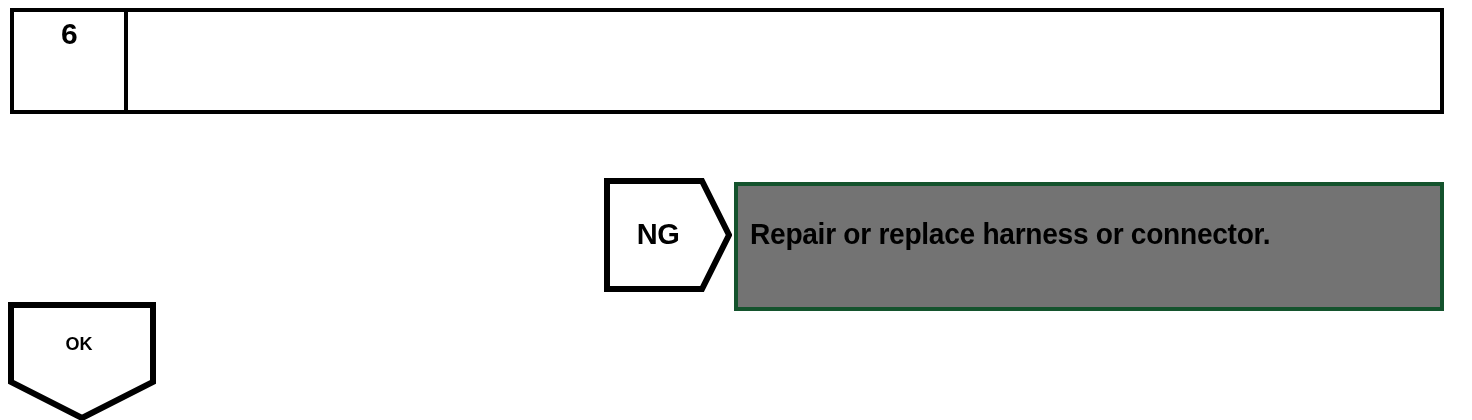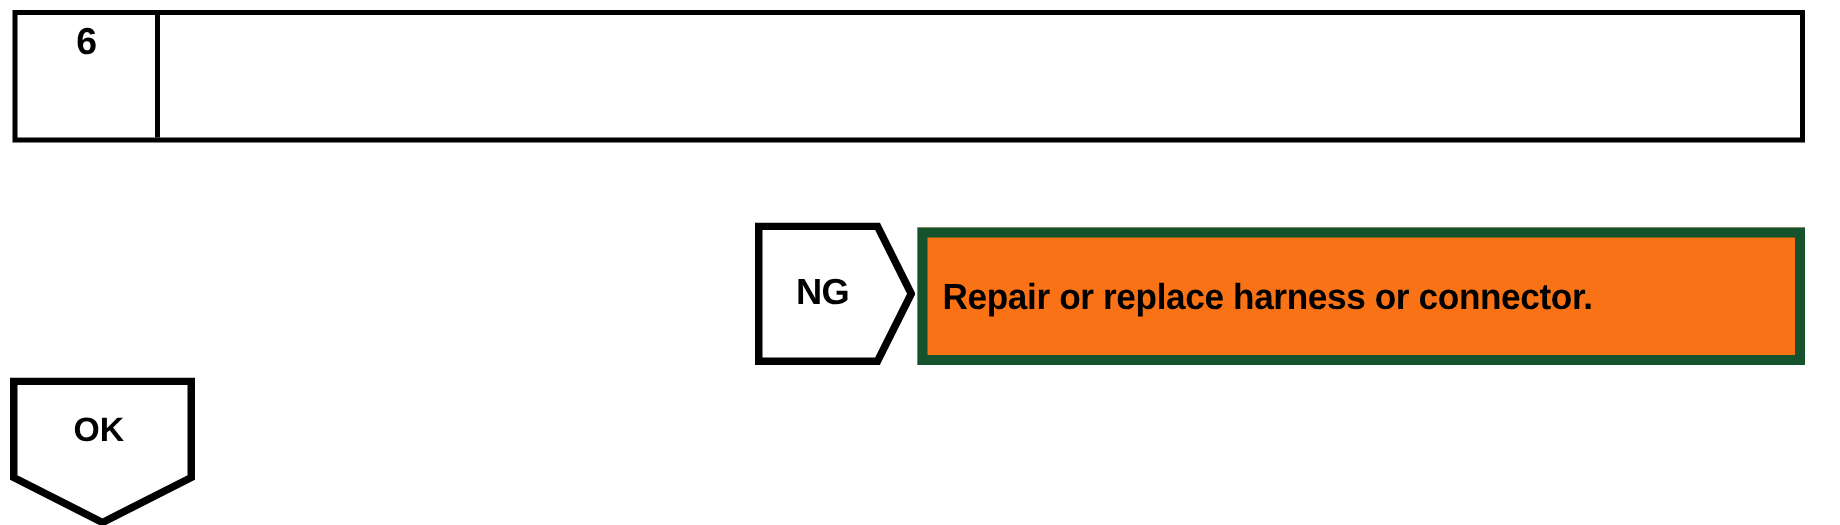--- a/index.html
+++ b/index.html
@@ -99,24 +99,24 @@
     box-sizing: border-box;
     margin-top: 14px;
   }
 
   
   .repair-box {
     position: absolute;
     left: 734px;
     top: 182px;
     width: 710px;
-    height: 110px;
-    border: 8px solid #14532d;
+    height: 129px;
+    border: 4px solid #14532d;
     box-sizing: border-box;
-    background: #f97316;
+    background: #737373;
   }
   .repair-text {
     position: absolute;
     left: 12px;
     top: 31px;
     font-size: 29px;
     font-weight: bold;
     line-height: 34px;
     letter-spacing: -0.3px;
     transform: scaleX(0.97);
@@ -138,21 +138,21 @@
   }
   .ok-label {
     position: absolute;
     left: 0;
     top: 0;
     width: 128px;
     height: 84px;
     display: flex;
     align-items: center;
     justify-content: center;
-    font-size: 27px;
+    font-size: 18px;
     font-weight: bold;
     letter-spacing: 0px;
     padding-left: 14px;
     box-sizing: border-box;
   }
 </style>
 </head>
 <body>
 
 <div id="page">

